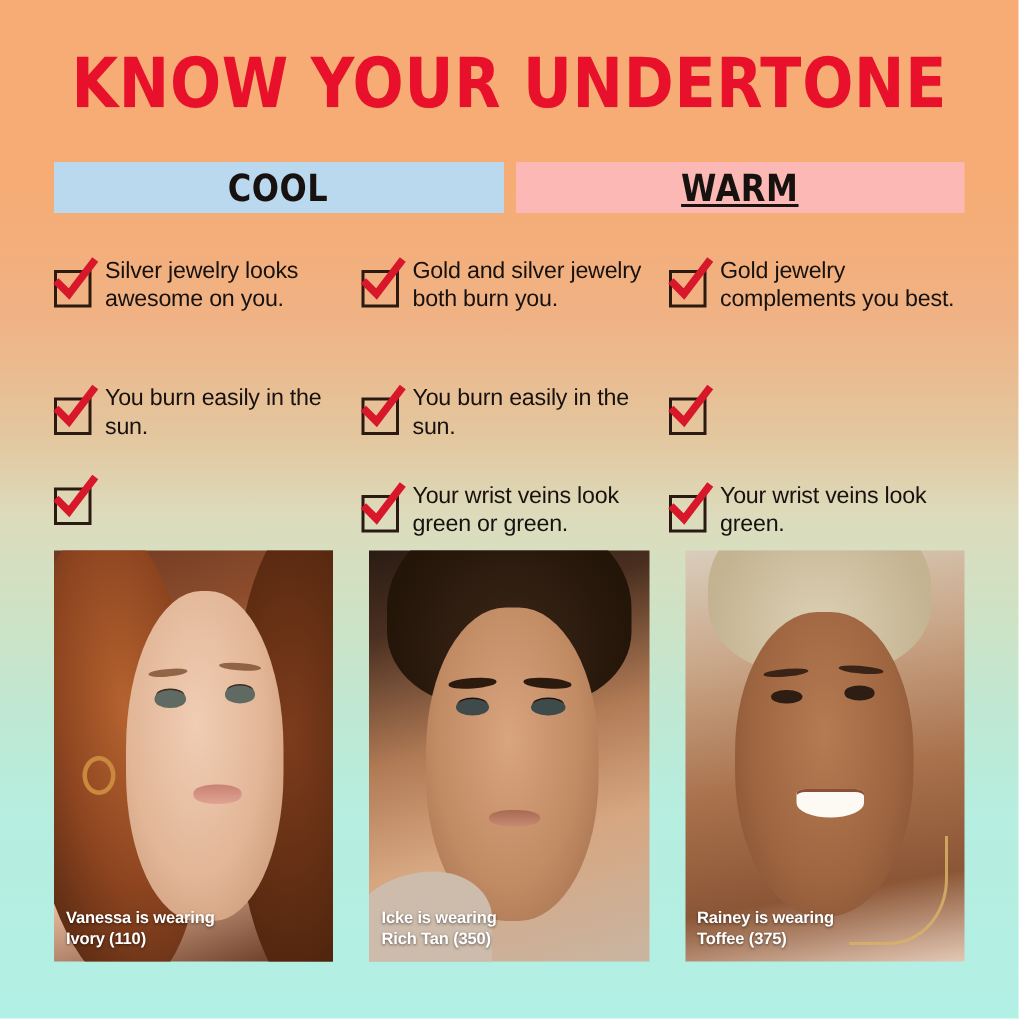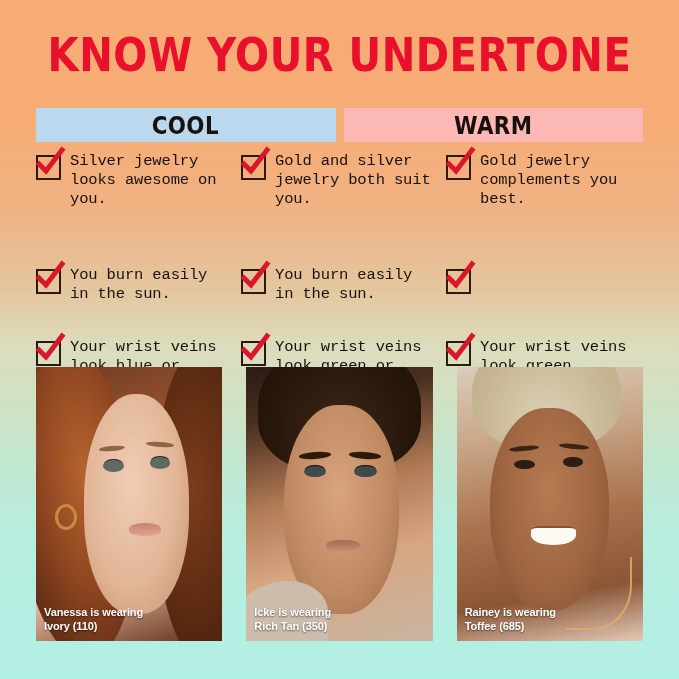--- a/index.html
+++ b/index.html
@@ -34,31 +34,31 @@
   }
   .band{
     flex:1 1 0;display:flex;align-items:center;justify-content:center;
     font-family:"Liberation Sans Narrow","DejaVu Sans Condensed","Liberation Sans",sans-serif;
     font-weight:700;font-size:25px;letter-spacing:0.4px;color:#17120f;
     transform-origin:center;
   }
   .band span{transform:scaleX(0.95);display:inline-block;}
   .band.cool{background:#bad8ee;}
   .band.neutral{background:#f9ddc7;}
-  .band.warm{background:#fbb8b5;}
+  .band.warm{background:#fbb8b5;text-decoration:underline;}
 
   
   .cols{
     position:absolute;left:36px;top:152px;width:607px;height:200px;
     display:flex;gap:8px;
   }
   .col{flex:1 1 0;display:flex;flex-direction:column;}
-  .item{display:flex;align-items:flex-start;margin-bottom:20px;font-family:Liberation Mono, monospace;}
+  .item{display:flex;align-items:center;margin-bottom:20px;}
   .item:nth-child(1){min-height:78px;}
-  .item:nth-child(2){min-height:52px;margin-top:16px;}
+  .item:nth-child(2){min-height:52px;}
   .chk{
     position:relative;width:21px;height:21px;flex:0 0 21px;
     border:2px solid #2a1a12;background:transparent;margin-top:3px;margin-right:9px;
   }
   .chk svg{position:absolute;left:-3px;top:-9px;overflow:visible;}
   .txt{
     font-size:15.5px;line-height:1.22;color:#17120f;font-weight:500;
     letter-spacing:-0.15px;
   }
 
@@ -180,32 +180,31 @@
             </svg>
         </span>
         <span class="txt">You burn easily in the sun.</span>
       </div>
       <div class="item">
         <span class="chk">
           <svg width="30" height="30" viewBox="0 0 30 30">
               <path d="M4 16 L11 23 L27 2" fill="none" stroke="#d8182a" stroke-width="5" stroke-linecap="square"></path>
             </svg>
         </span>
-        <span class="txt">Your wrist veins look blue or purple.</span>
       </div>
     </div>
 
     <div class="col">
       <div class="item">
         <span class="chk">
           <svg width="30" height="30" viewBox="0 0 30 30">
               <path d="M4 16 L11 23 L27 2" fill="none" stroke="#d8182a" stroke-width="5" stroke-linecap="square"></path>
             </svg>
         </span>
-        <span class="txt">Gold and silver jewelry both suit you.</span>
+        <span class="txt">Gold and silver jewelry both burn you.</span>
       </div>
       <div class="item">
         <span class="chk">
           <svg width="30" height="30" viewBox="0 0 30 30">
               <path d="M4 16 L11 23 L27 2" fill="none" stroke="#d8182a" stroke-width="5" stroke-linecap="square"></path>
             </svg>
         </span>
         <span class="txt">You burn easily in the sun.</span>
       </div>
       <div class="item">
@@ -283,19 +282,19 @@
       <div class="hair"></div>
       <div class="face"></div>
       <div class="browL"></div>
       <div class="browR"></div>
       <div class="eyeL"></div>
       <div class="eyeR"></div>
       <div class="smile"></div>
       <div class="chain"></div>
       <div class="caption">
         <div>Rainey is wearing</div>
-        <div>Toffee (685)</div>
+        <div>Toffee (375)</div>
       </div>
     </div>
 
   </div>
 
 </div>
 
 </body></html>

